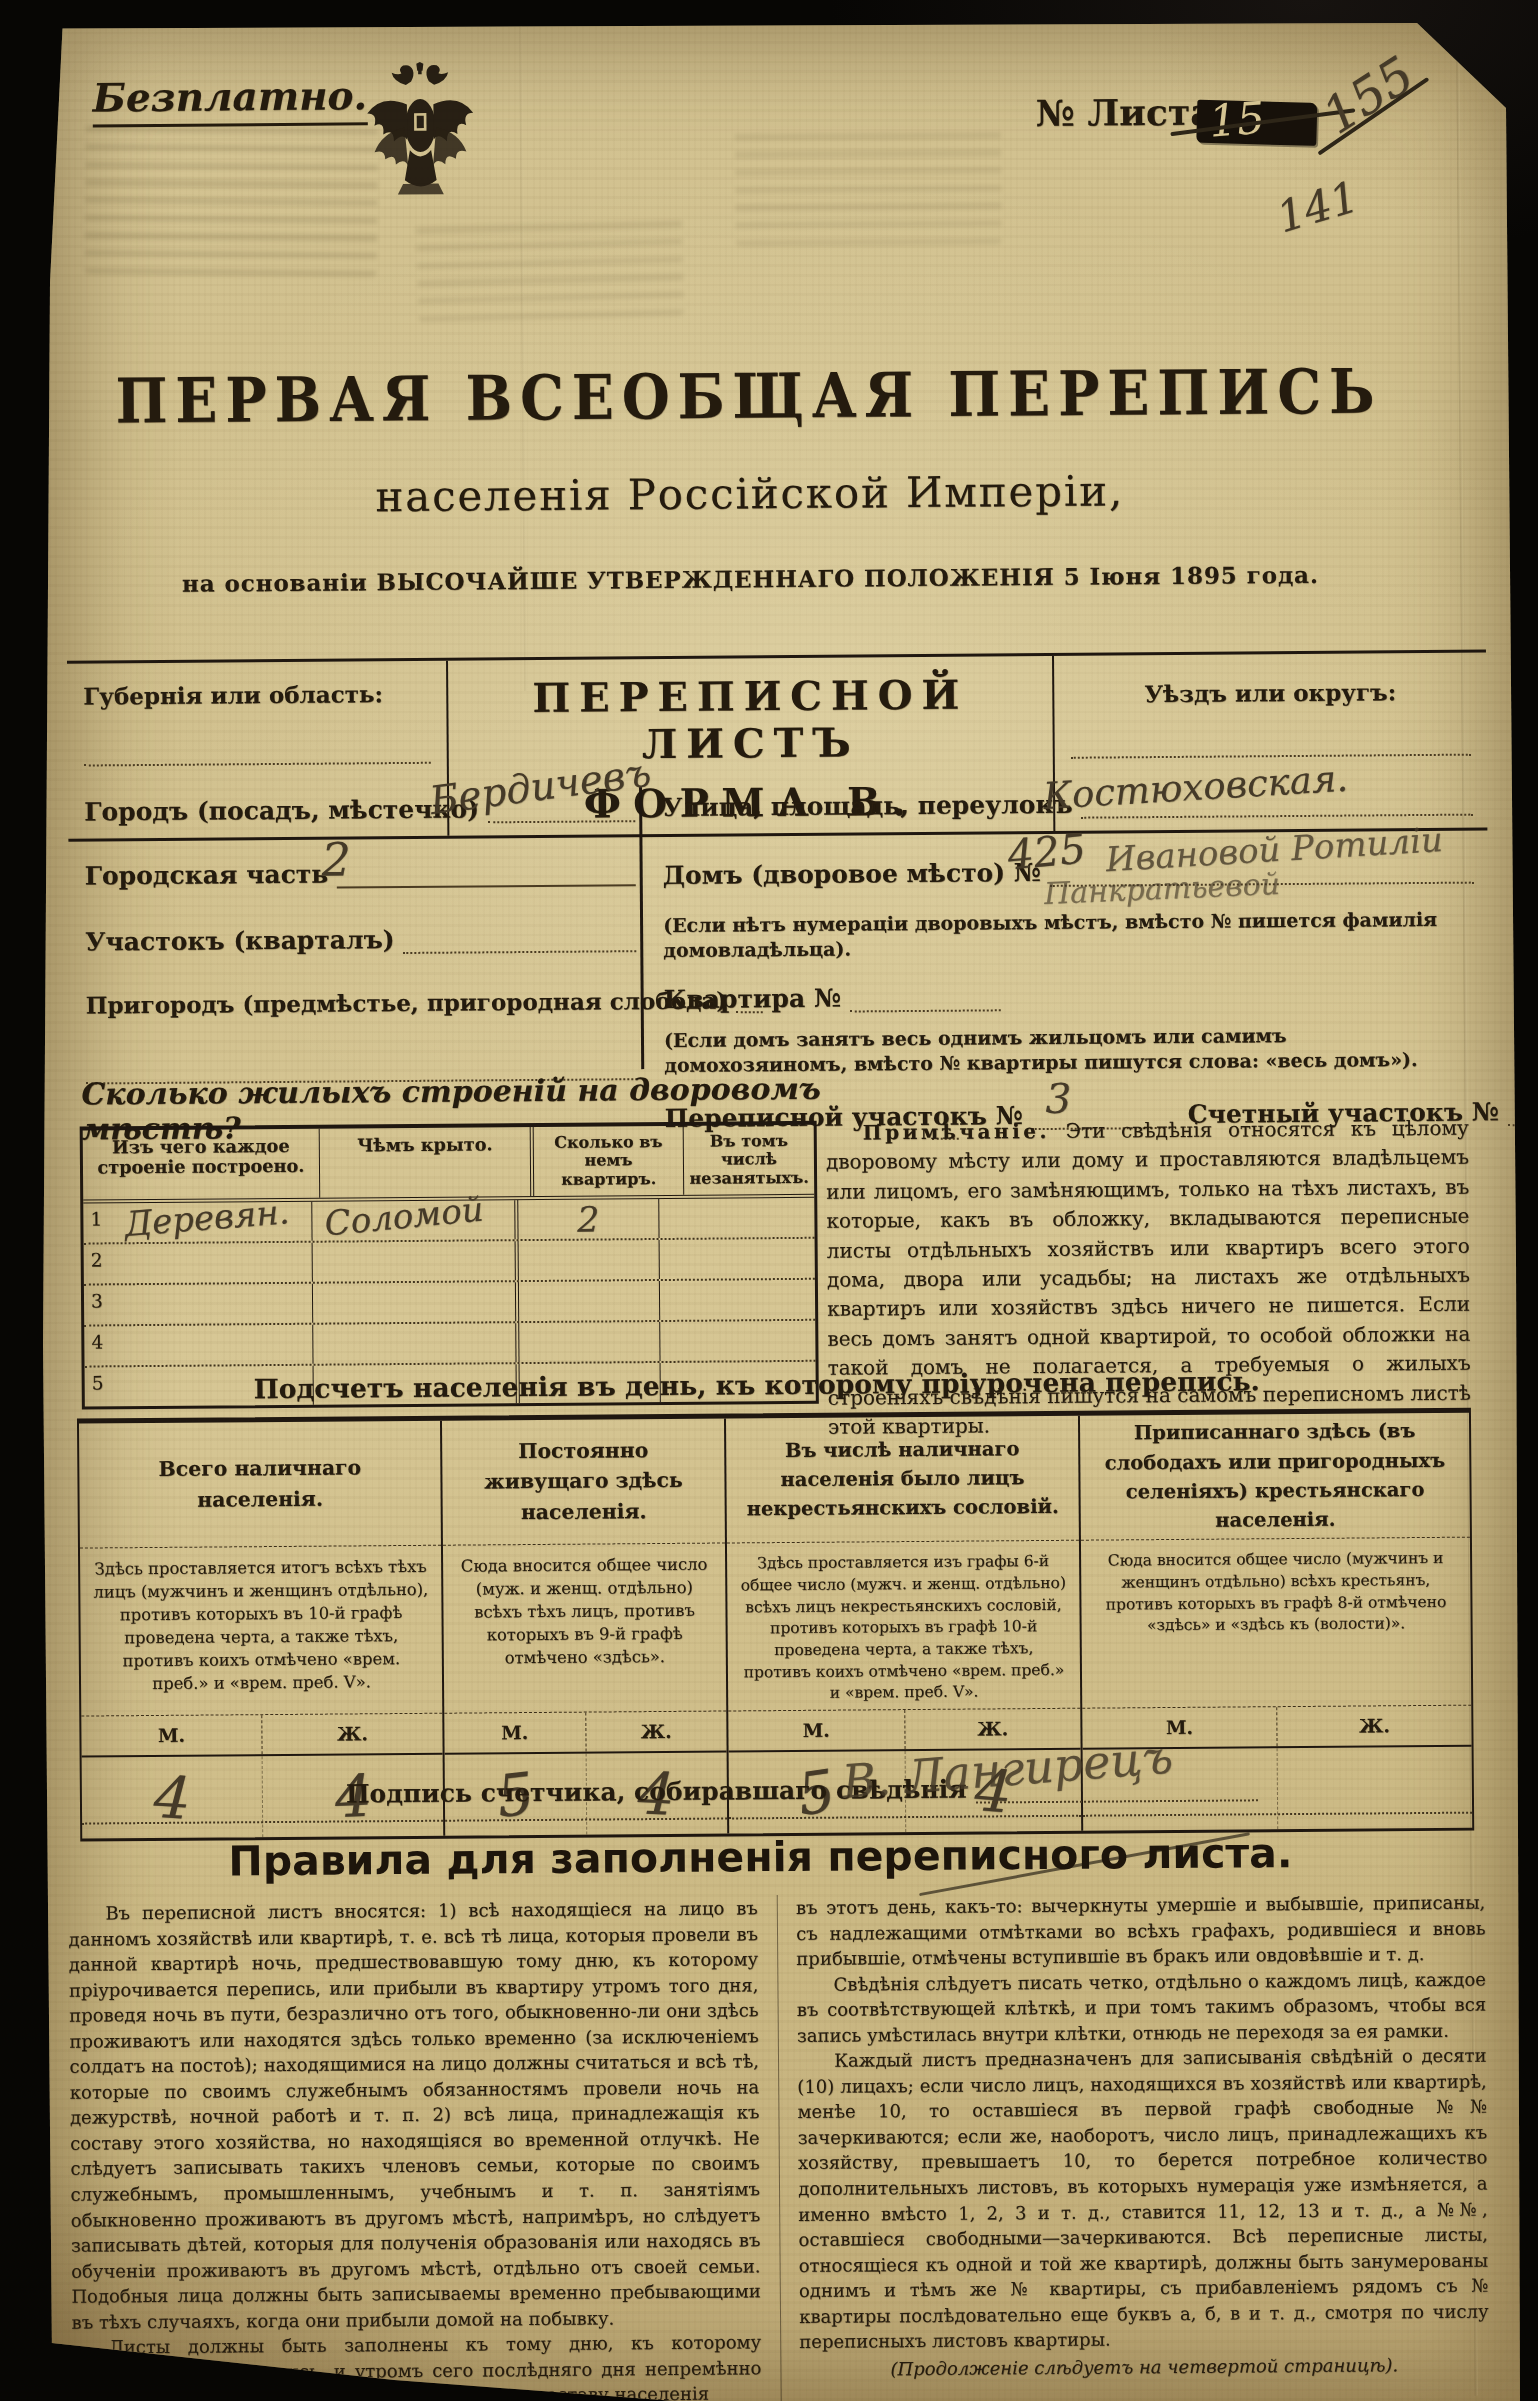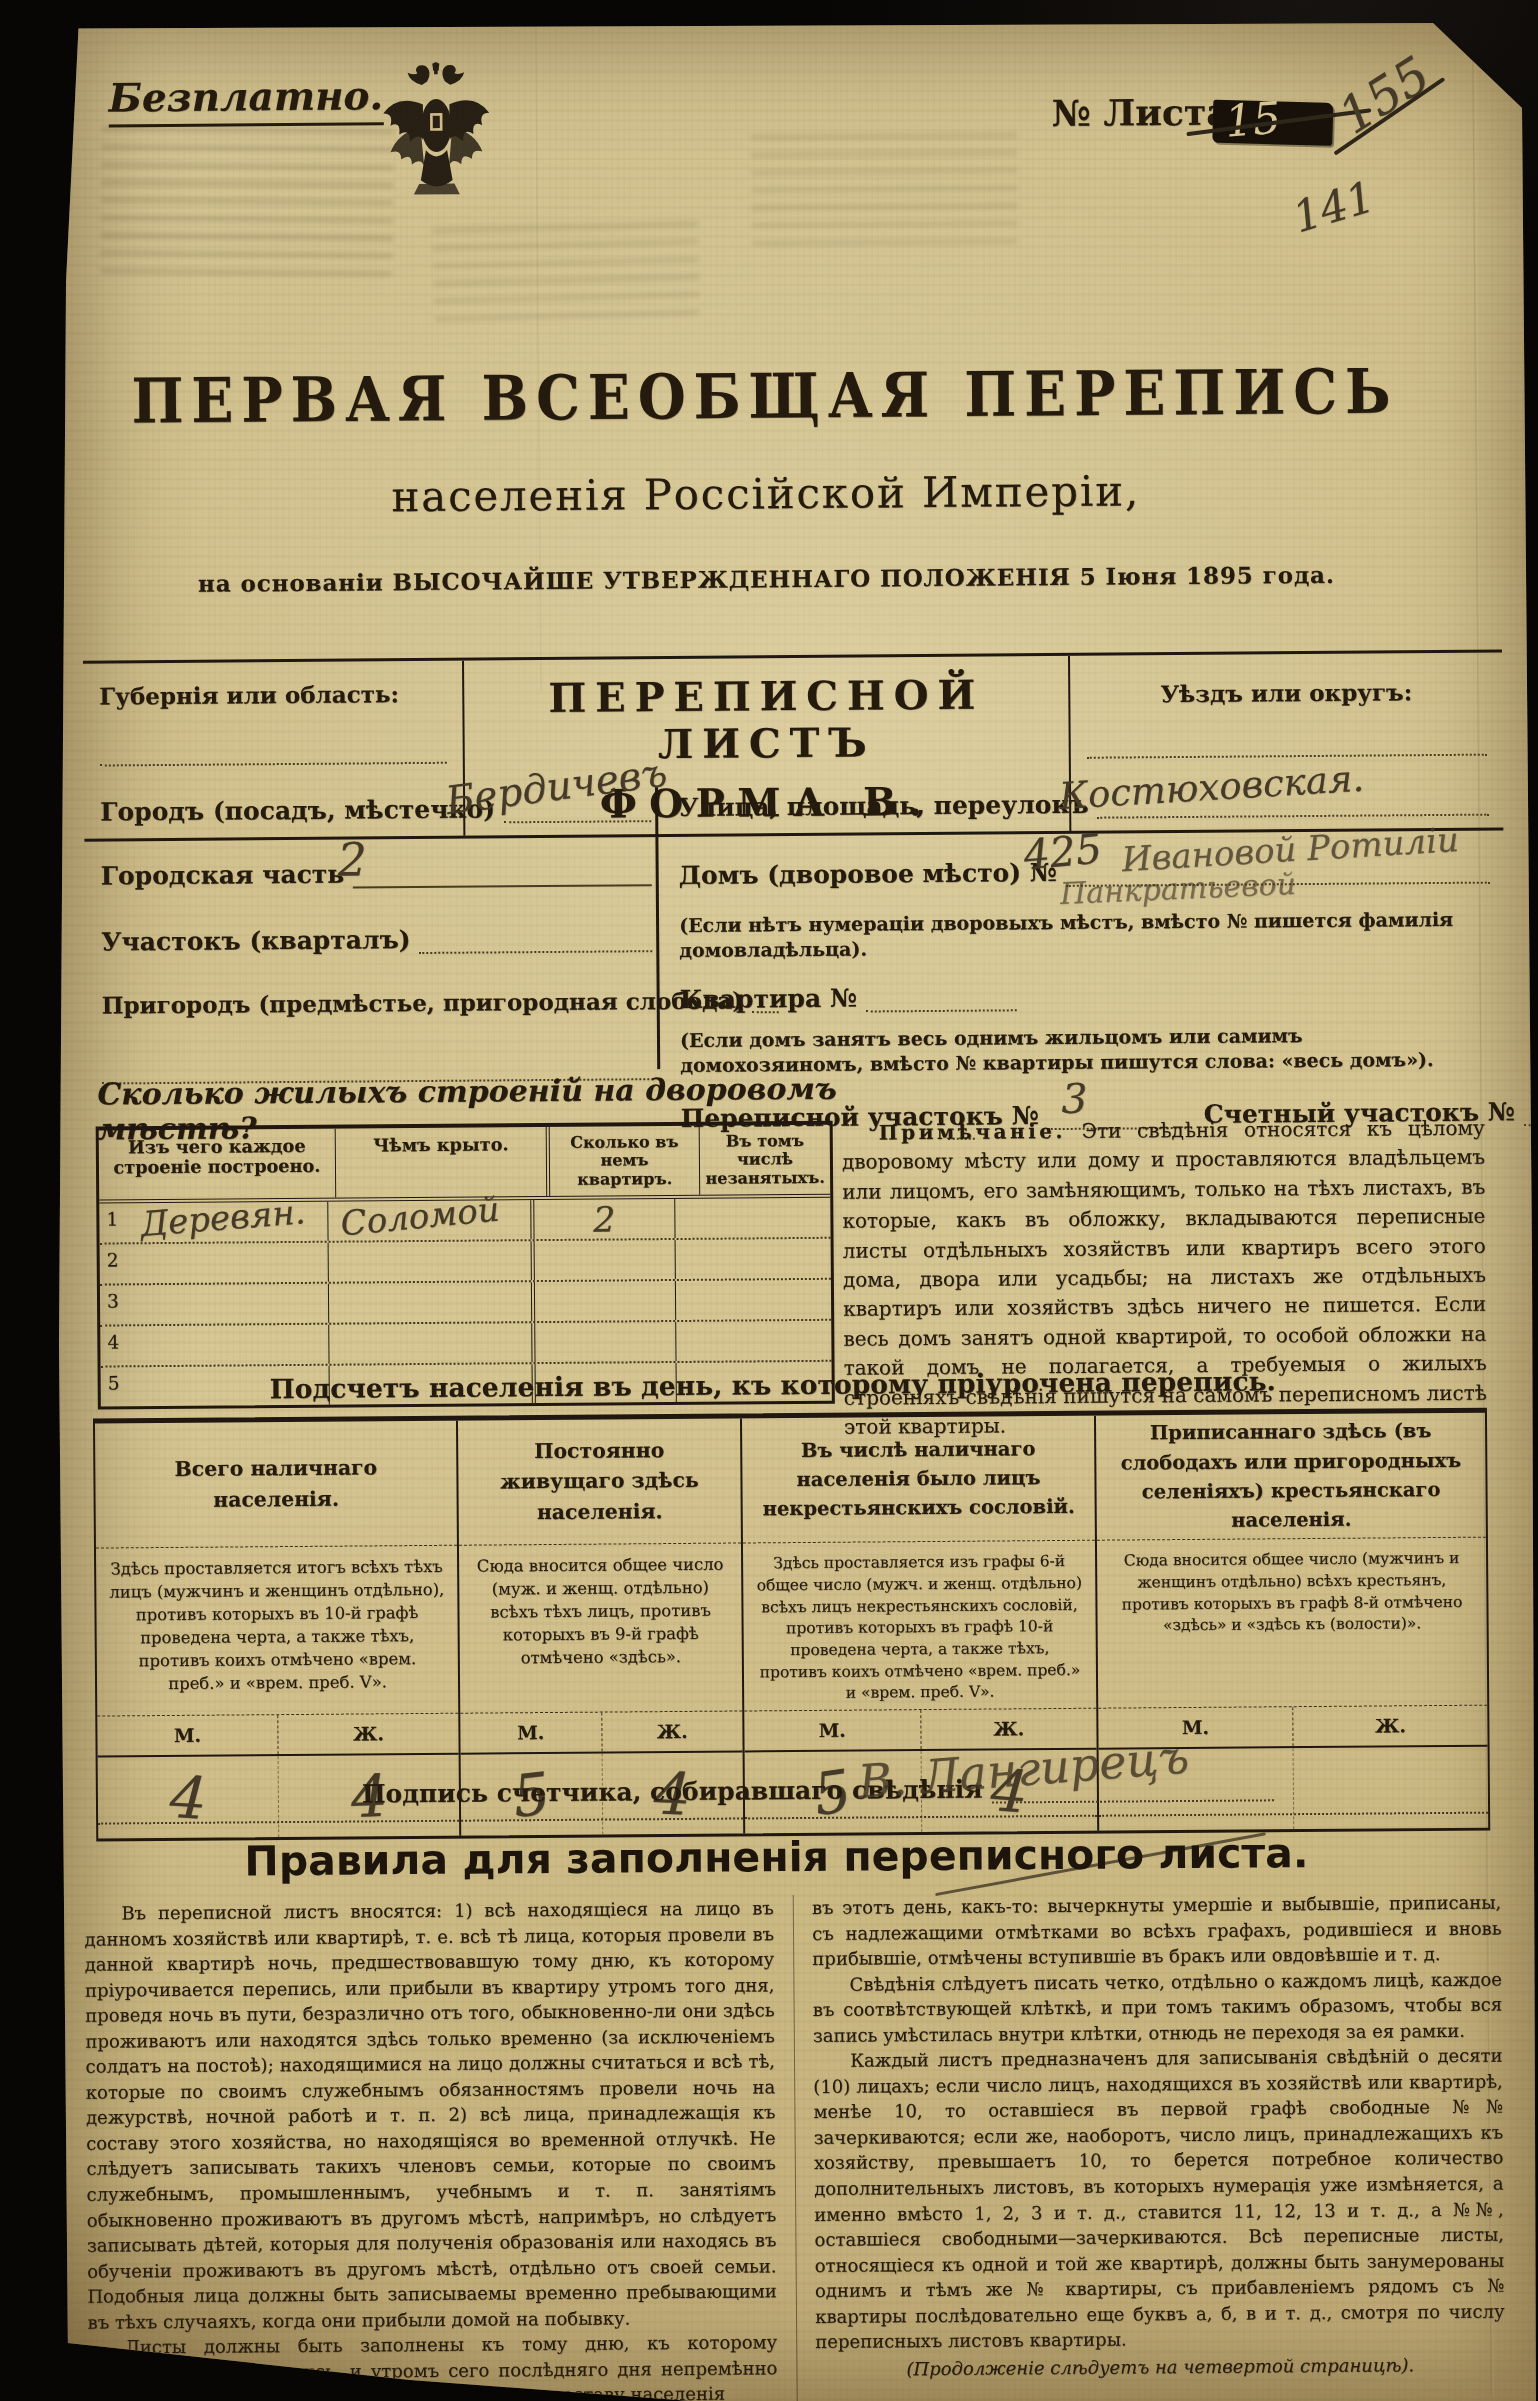--- a/index.html
+++ b/index.html
@@ -1,19 +1,19 @@
 <!DOCTYPE html>
 <html style="font-size:14px"><head>
 <meta charset="utf-8">
 <style>
   html,body{margin:0;padding:0;background:#070604;}
   #stage{position:relative;width:1538px;height:2401px;background:
     radial-gradient(797px 443px at 85% 0%, #171310, transparent 60%),
     #070604;overflow:hidden;font-family:"DejaVu Serif",serif;}
-  #paper{position:absolute;left:59px;top:16px;width:1477px;height:2385px;
+  #paper{position:absolute;left:43px;top:16px;width:1477px;height:2385px;
     clip-path:polygon(19.5px 12.4px,1374px 7px,1463px 92px,1473px 1240px,1477px 2385px,632px 2385px,351px 2364px,8.9px 2327px,0px 1328px,7px 266px);
     background:
       radial-gradient(1151px 797px at 52% 28%, rgba(255,248,214,.28), transparent 65%),
       radial-gradient(797px 443px at 0% 100%, rgba(70,45,15,.40), transparent 55%),
       radial-gradient(620px 354px at 100% 0%, rgba(120,90,40,.25), transparent 60%),
       repeating-linear-gradient(90deg, rgba(120,95,50,.04) 0 1.8px, transparent 1.8px 6.2px),
       repeating-linear-gradient(0deg, rgba(110,88,45,.05) 0 2.7px, transparent 2.7px 9.7px),
       linear-gradient(172deg,#d4c493 0%,#cfbe8b 28%,#d7c795 52%,#cbb984 78%,#bda875 100%);
     box-shadow:inset 0 0 97px 26.6px rgba(82,60,25,.45);}
   #inner{position:absolute;inset:0;transform:rotate(-0.45deg);transform-origin:744px 1151px;color:#241b0e;}

